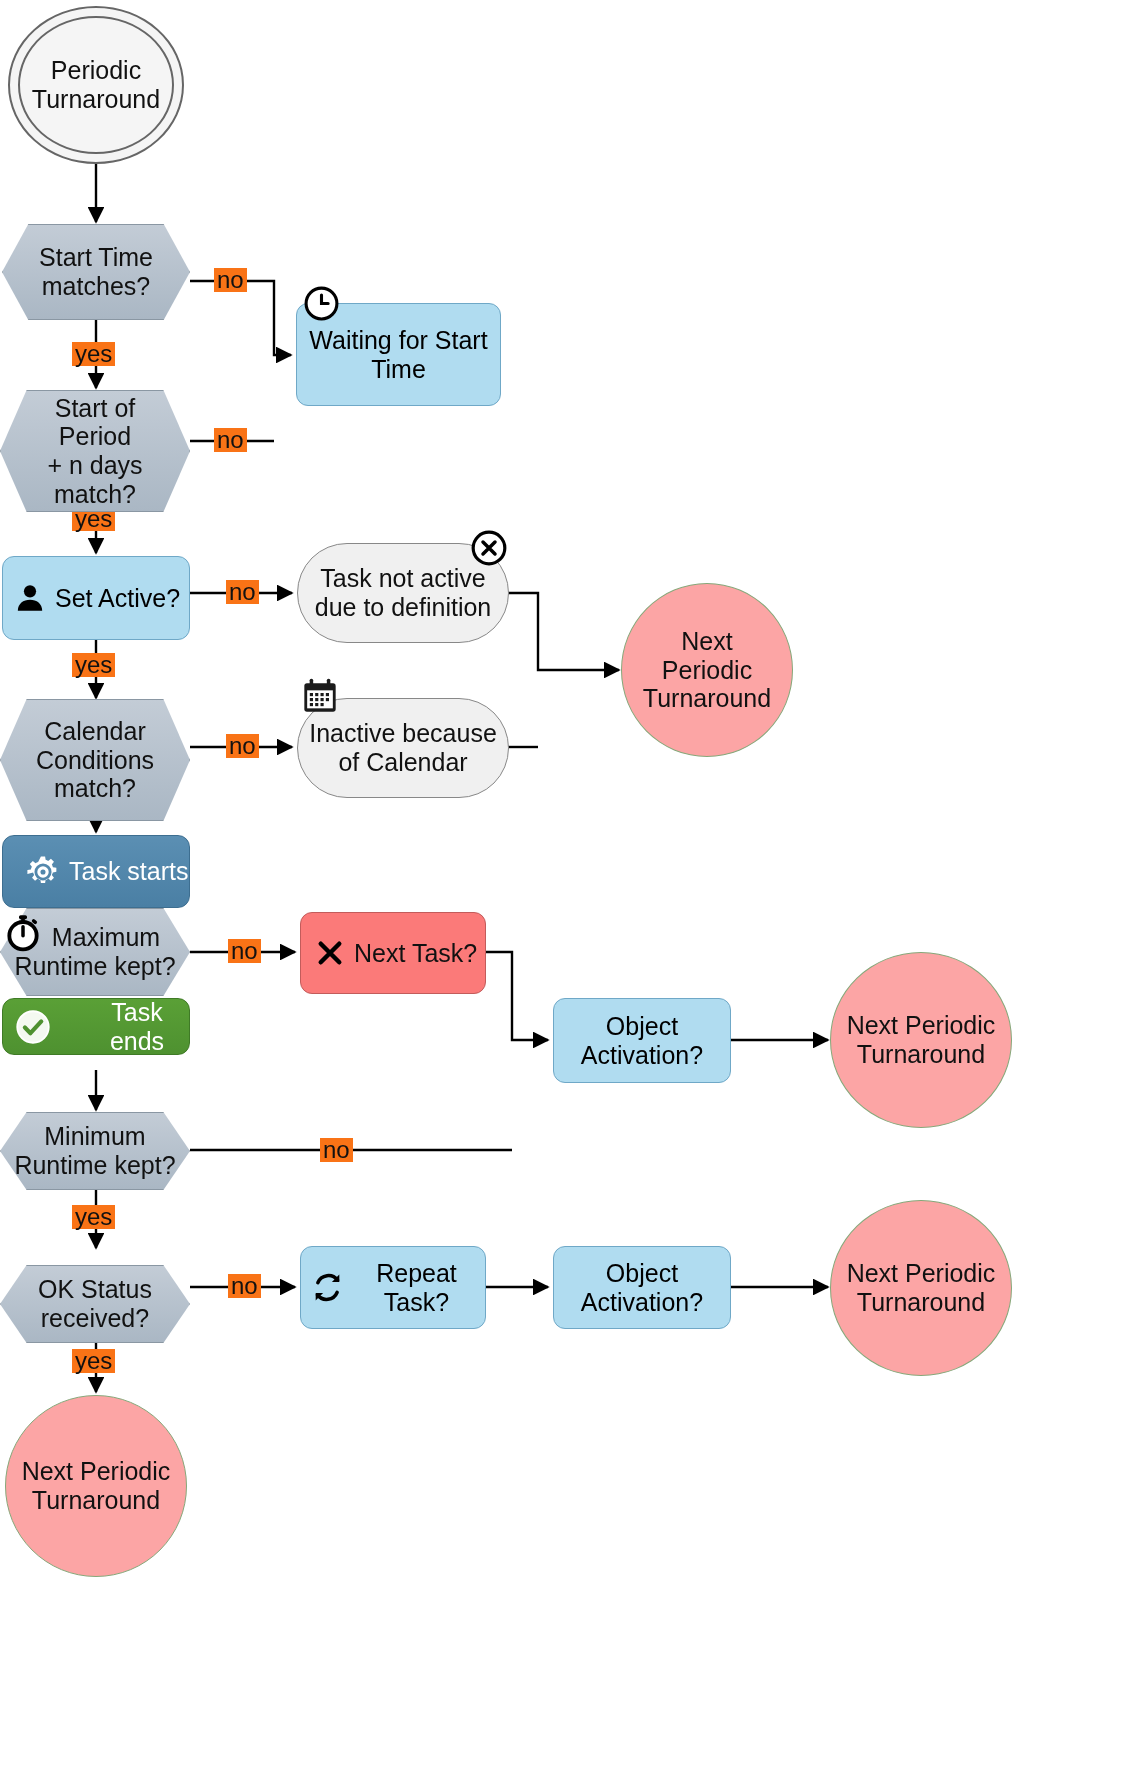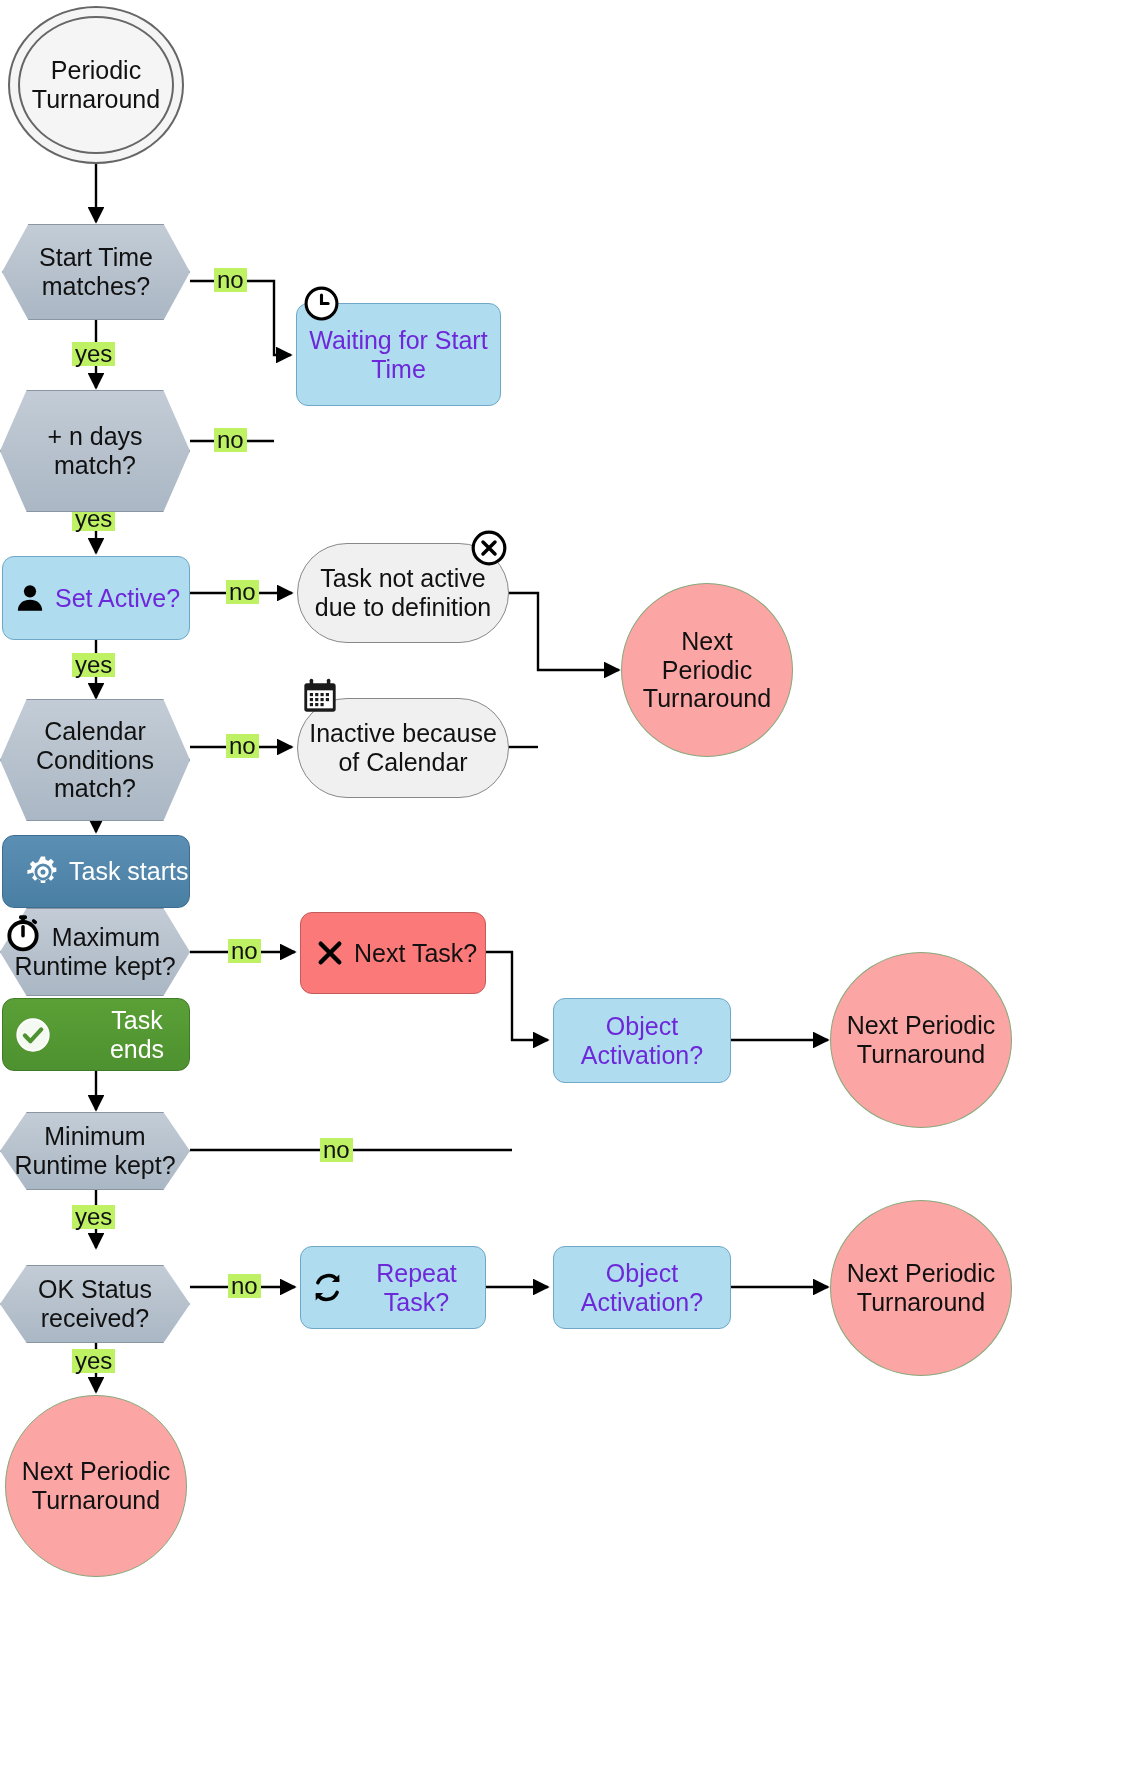--- a/index.html
+++ b/index.html
@@ -5,21 +5,21 @@
   html,body{margin:0;padding:0;}
   body{
     width:1139px;height:1771px;
     background:#ffffff;
     font-family:"Liberation Sans", sans-serif;
     overflow:hidden;
     position:relative;
   }
   #canvas{position:absolute;left:0;top:0;width:1139px;height:1771px;}
   .node{position:absolute;box-sizing:border-box;display:flex;align-items:center;justify-content:center;text-align:center;color:#111111;line-height:1.15;}
-  .lbl{position:absolute;color:#111;font-size:24px;background:#bef264;padding:0 3px;line-height:1;}
+  .lbl{position:absolute;color:#111;font-size:24px;background:#f97316;padding:0 3px;line-height:1;}
 
   
   .start-outer{
     border-radius:50%;
     background:#f5f5f5;
     border:2px solid #666666;
   }
   .start-inner{
     position:absolute;left:8px;top:8px;right:8px;bottom:8px;
     border-radius:50%;
@@ -33,21 +33,21 @@
   .hex{
     background:linear-gradient(180deg,#c3ccd6 0%,#aab7c4 100%);
     border:1px solid #8a97a3;
     clip-path:polygon(14% 0%, 86% 0%, 100% 50%, 86% 100%, 14% 100%, 0% 50%);
     font-size:25px;
   }
   .hex .txt{padding:0 16px;}
 
   
   .rbox{border-radius:12px;font-size:25px;}
-  .blue{background:#b0dcf0;border:1px solid #6fa8c7;color:#6d28d9;}
+  .blue{background:#b0dcf0;border:1px solid #6fa8c7;color:#000000;}
   .darkblue{background:linear-gradient(180deg,#5b8fb3 0%,#4a7fa4 100%);border:1px solid #3d6e90;color:#ffffff;}
   .green{background:linear-gradient(180deg,#5aa036 0%, #4e9130 100%);border:1px solid #3f7a26;color:#ffffff;}
   .red{background:#fb7a79;border:1px solid #c25c5b;color:#111;}
 
   
   .pill{
     background:#f0f0f0;
     border:1px solid #888888;
     border-radius:60px;
     font-size:25px;
@@ -145,20 +145,21 @@
 
 <div class="node hex" style="left:2px;top:224px;width:188px;height:96px;">
   <div class="txt">
     <div>Start Time</div>
     <div>matches?</div>
   </div>
 </div>
 
 <div class="node hex" style="left:0px;top:390px;width:190px;height:122px;">
   <div class="txt">
+    <div>Start of Period</div>
     <div>+ n days</div>
     <div>match?</div>
   </div>
 </div>
 
 <div class="node rbox blue" style="left:296px;top:303px;width:205px;height:103px;">
   <div>
     <div>Waiting for Start</div>
     <div>Time</div>
   </div>
@@ -256,21 +257,21 @@
 <div class="badge" style="left:3px;top:913px;width:40px;height:40px;">
   <svg width="40" height="40" viewBox="0 0 24 24">
     <circle cx="12" cy="13.6" r="8.2" fill="#ffffff" stroke="#000" stroke-width="2.3"></circle>
     <path d="M12 8.3 V13.6" stroke="#000" stroke-width="2.1" stroke-linecap="round"></path>
     <rect x="9.6" y="1.3" width="4.8" height="2.4" rx="1" fill="#000"></rect>
     <rect x="10.9" y="3.2" width="2.2" height="2.6" fill="#000"></rect>
     <rect x="17.2" y="4.1" width="3.4" height="2.1" rx="1" fill="#000" transform="rotate(40 18.9 5.1)"></rect>
   </svg>
 </div>
 
-<div class="node rbox green" style="left:2px;top:998px;width:188px;height:73px;justify-content:flex-start;padding-left:12px;gap:24px;">
+<div class="node rbox green" style="left:2px;top:998px;width:188px;height:57px;justify-content:flex-start;padding-left:12px;gap:24px;">
   <span class="icon" style="width:36px;height:36px;margin-right:10px;">
     <svg width="36" height="36" viewBox="0 0 24 24">
       <circle cx="12" cy="12" r="10.5" fill="#f4f9f1" stroke="#ffffff" stroke-width="1.2"></circle>
       <path d="M6.6 12.4 L10.3 16.1 L17.5 8.3" stroke="#4e9130" stroke-width="2.8" fill="none" stroke-linecap="round" stroke-linejoin="round"></path>
     </svg>
   </span>
   <span>Task ends</span>
 </div>
 
 <div class="node rbox red" style="left:300px;top:912px;width:186px;height:82px;justify-content:flex-start;padding-left:14px;">

